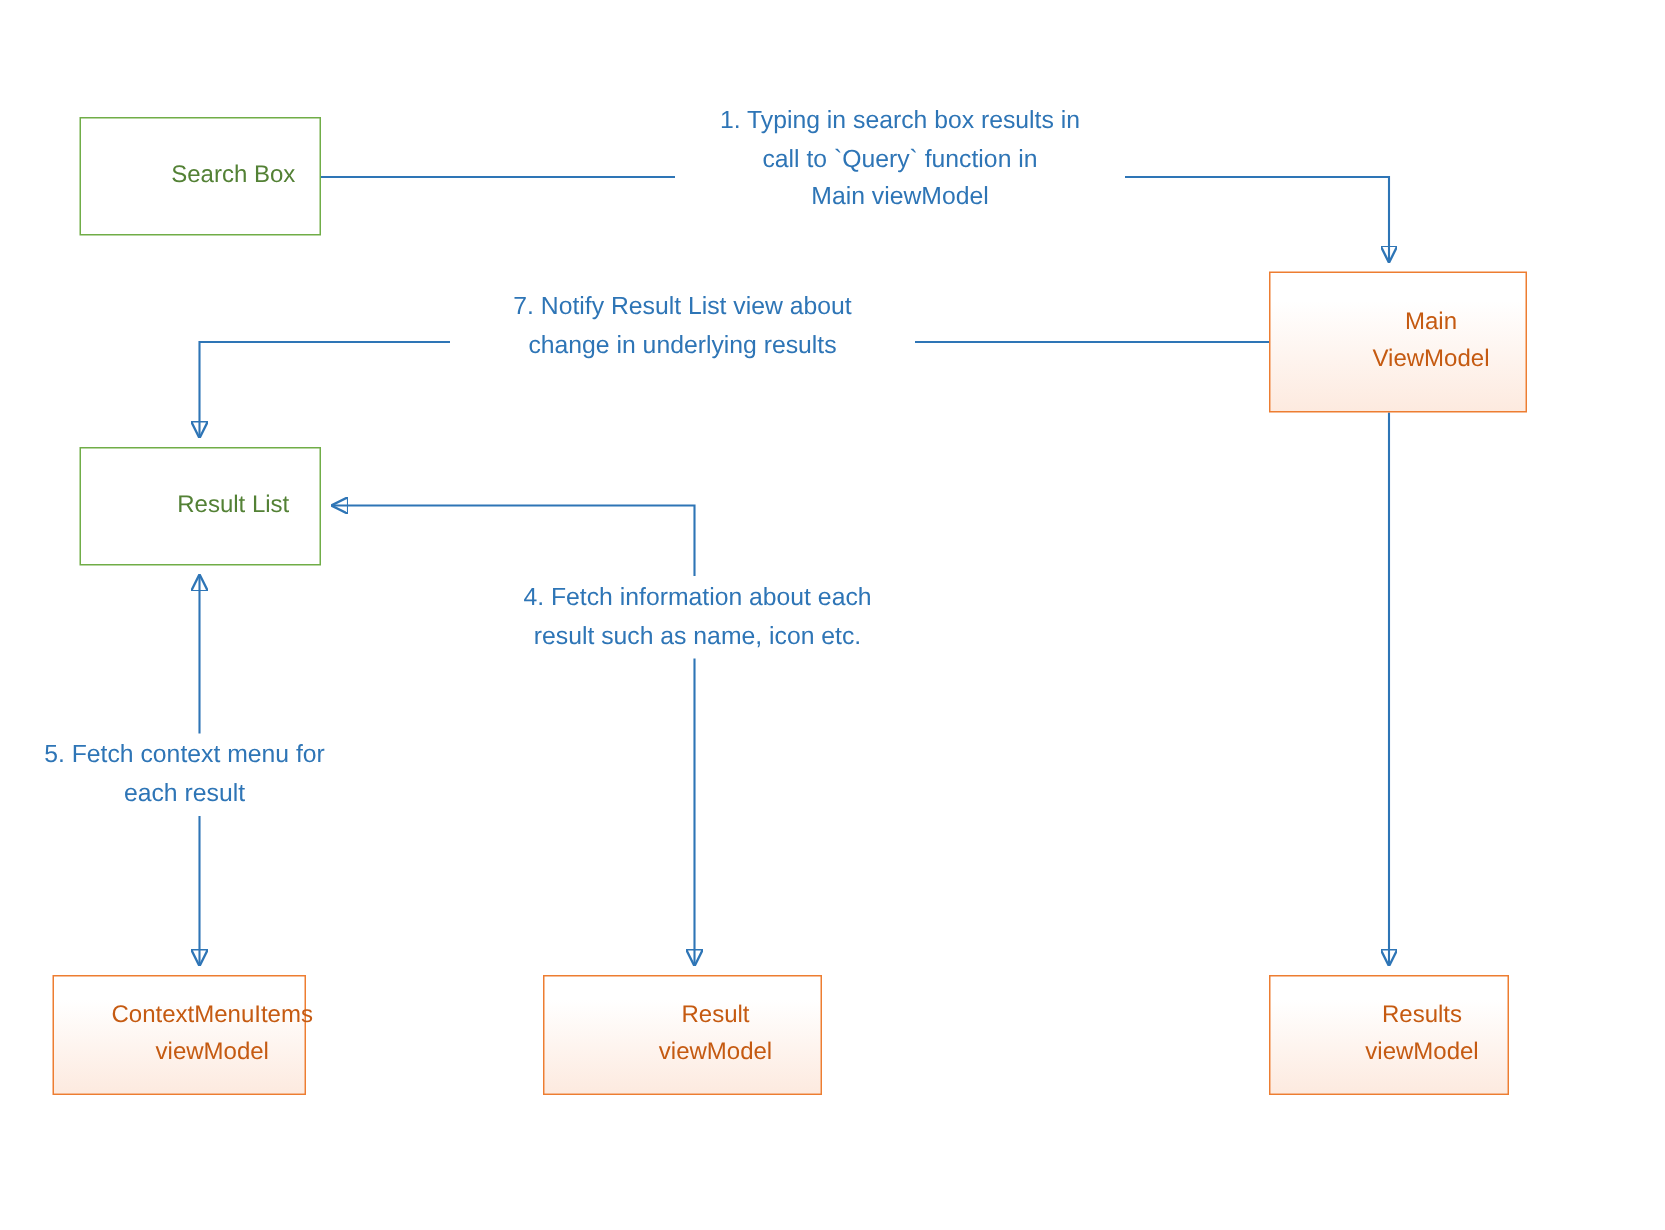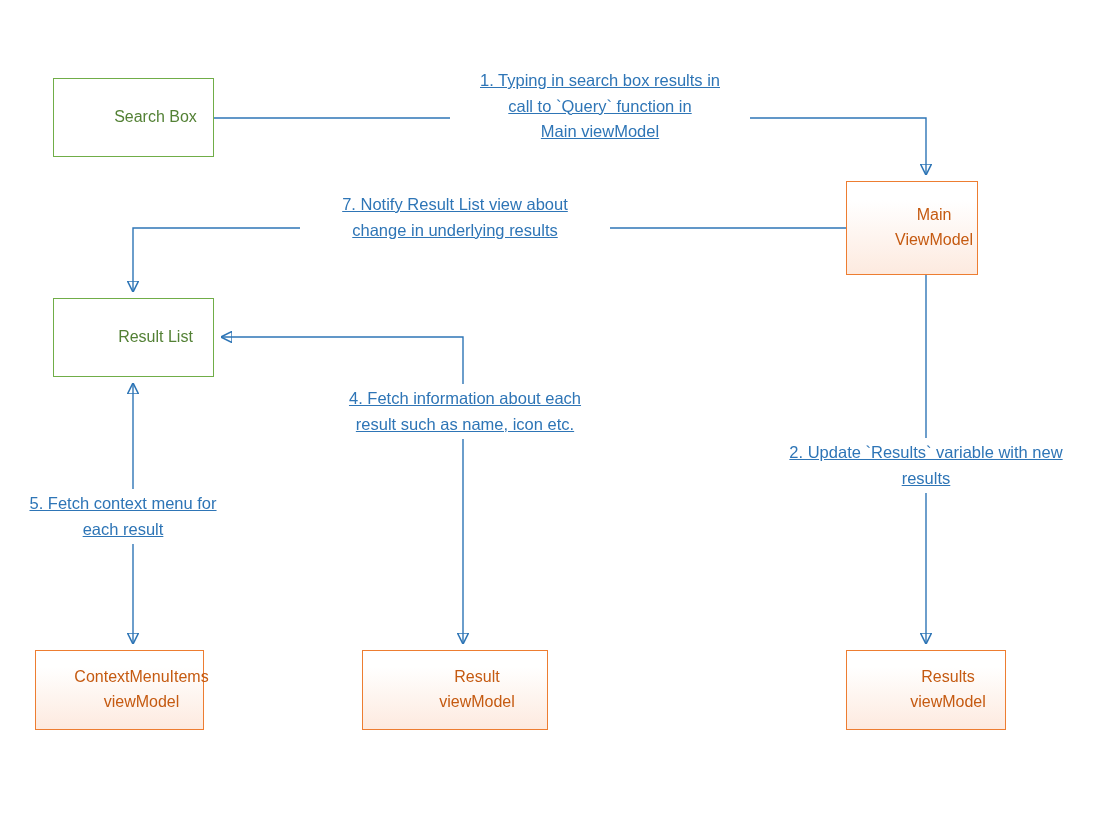--- a/index.html
+++ b/index.html
@@ -40,25 +40,24 @@
     background:linear-gradient(180deg,#ffffff 20%,var(--orange-fill) 100%);
   }
   .flow-label{
     position:absolute;
     color:var(--blue);
     font-size:16.5px;line-height:1.55;
     text-align:center;
     white-space:pre-line;
     background:#fff;
     padding:2px 0;
-    text-decoration:underline;
   }
   
   #n-search-box        {left:53px;  top:78px;  width:161px; height:79px;}
-  #n-main-viewmodel    {left:846px; top:181px; width:132px; height:94px;}
+  #n-main-viewmodel    {left:846px; top:181px; width:172px; height:94px;}
   #n-result-list       {left:53px;  top:298px; width:161px; height:79px;text-align:center;}
   #n-contextmenuitems  {left:35px;  top:650px; width:169px; height:80px;}
   #n-result-viewmodel  {left:362px; top:650px; width:186px; height:80px;}
   #n-results-viewmodel {left:846px; top:650px; width:160px; height:80px;}
   
   #l-step1{left:450px; top:66px;  width:300px;}
   #l-step3{left:300px; top:190px; width:310px;}
   #l-step4{left:310px; top:344px; width:310px;margin-top:40px;}
   #l-step5{left:13px;  top:489px; width:220px;}
   #l-step2{left:761px; top:438px; width:330px;}
@@ -103,16 +102,14 @@
 
   <div class="flow-label" id="l-step3">7. Notify Result List view about
 change in underlying results</div>
 
   <div class="flow-label" id="l-step4">4. Fetch information about each
 result such as name, icon etc.</div>
 
   <div class="flow-label" id="l-step5">5. Fetch context menu for
 each result</div>
 
-  <div class="flow-label" id="l-step2">2. Update `Results` variable with new
-results</div>
 
 </div>
 
 </body></html>

